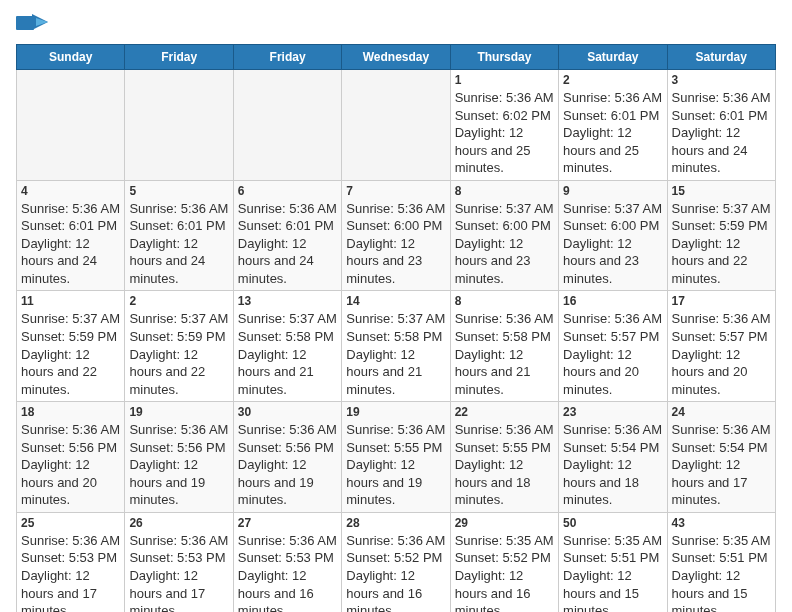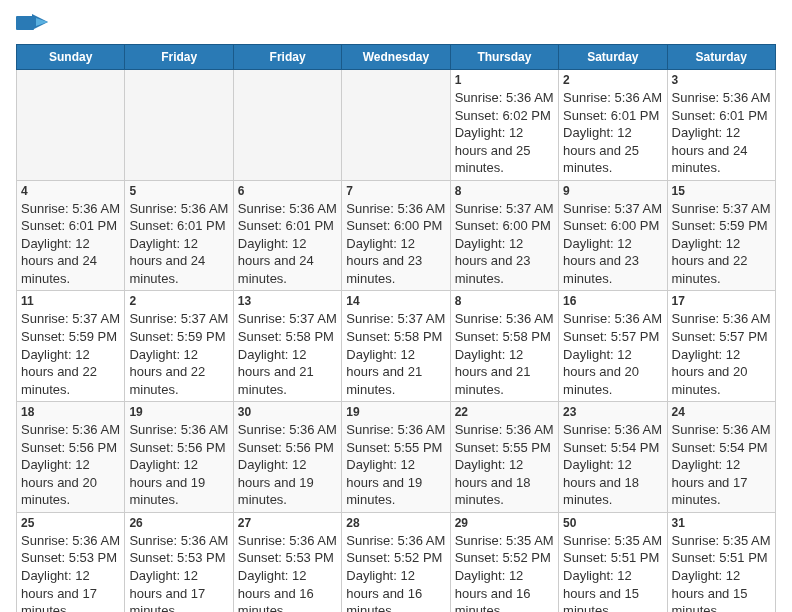--- a/index.html
+++ b/index.html
@@ -249,19 +249,19 @@
           </td>
           <td>
             <span class="day-num">29</span>
             <div class="day-info">Sunrise: 5:35 AM<br>Sunset: 5:52 PM<br>Daylight: 12 hours and 16 minutes.</div>
           </td>
           <td>
             <span class="day-num">50</span>
             <div class="day-info">Sunrise: 5:35 AM<br>Sunset: 5:51 PM<br>Daylight: 12 hours and 15 minutes.</div>
           </td>
           <td>
-            <span class="day-num">31</span>
+            <span class="day-num">43</span>
             <div class="day-info">Sunrise: 5:35 AM<br>Sunset: 5:51 PM<br>Daylight: 12 hours and 15 minutes.</div>
           </td>
         </tr>
       </tbody>
   </table>
 </div>
 
 </body></html>

